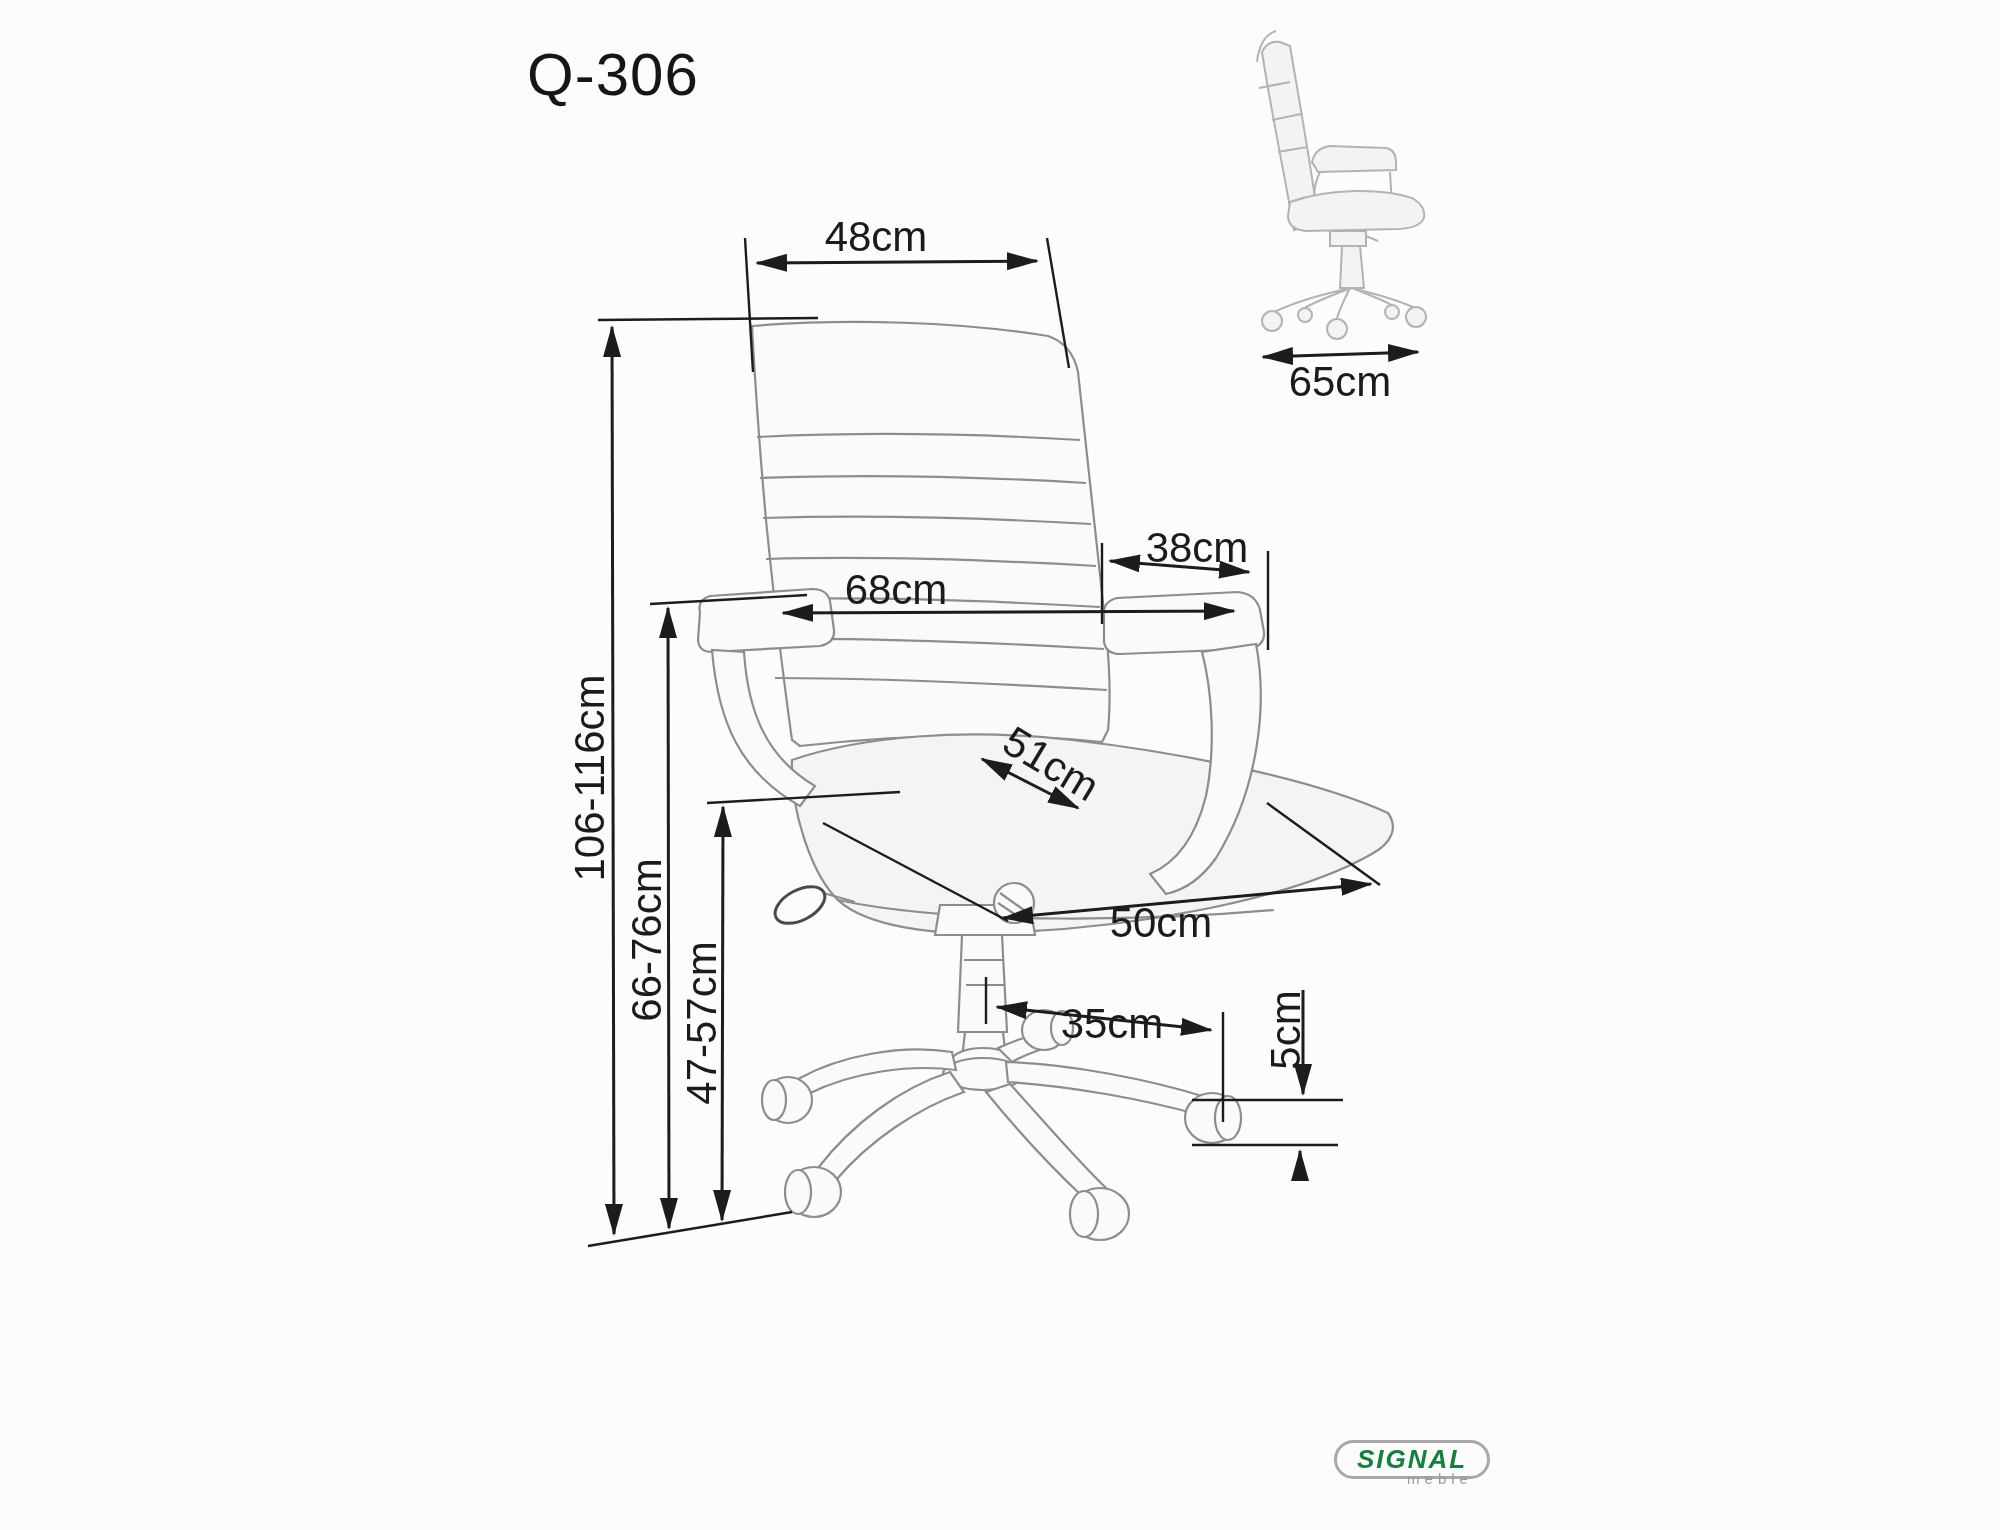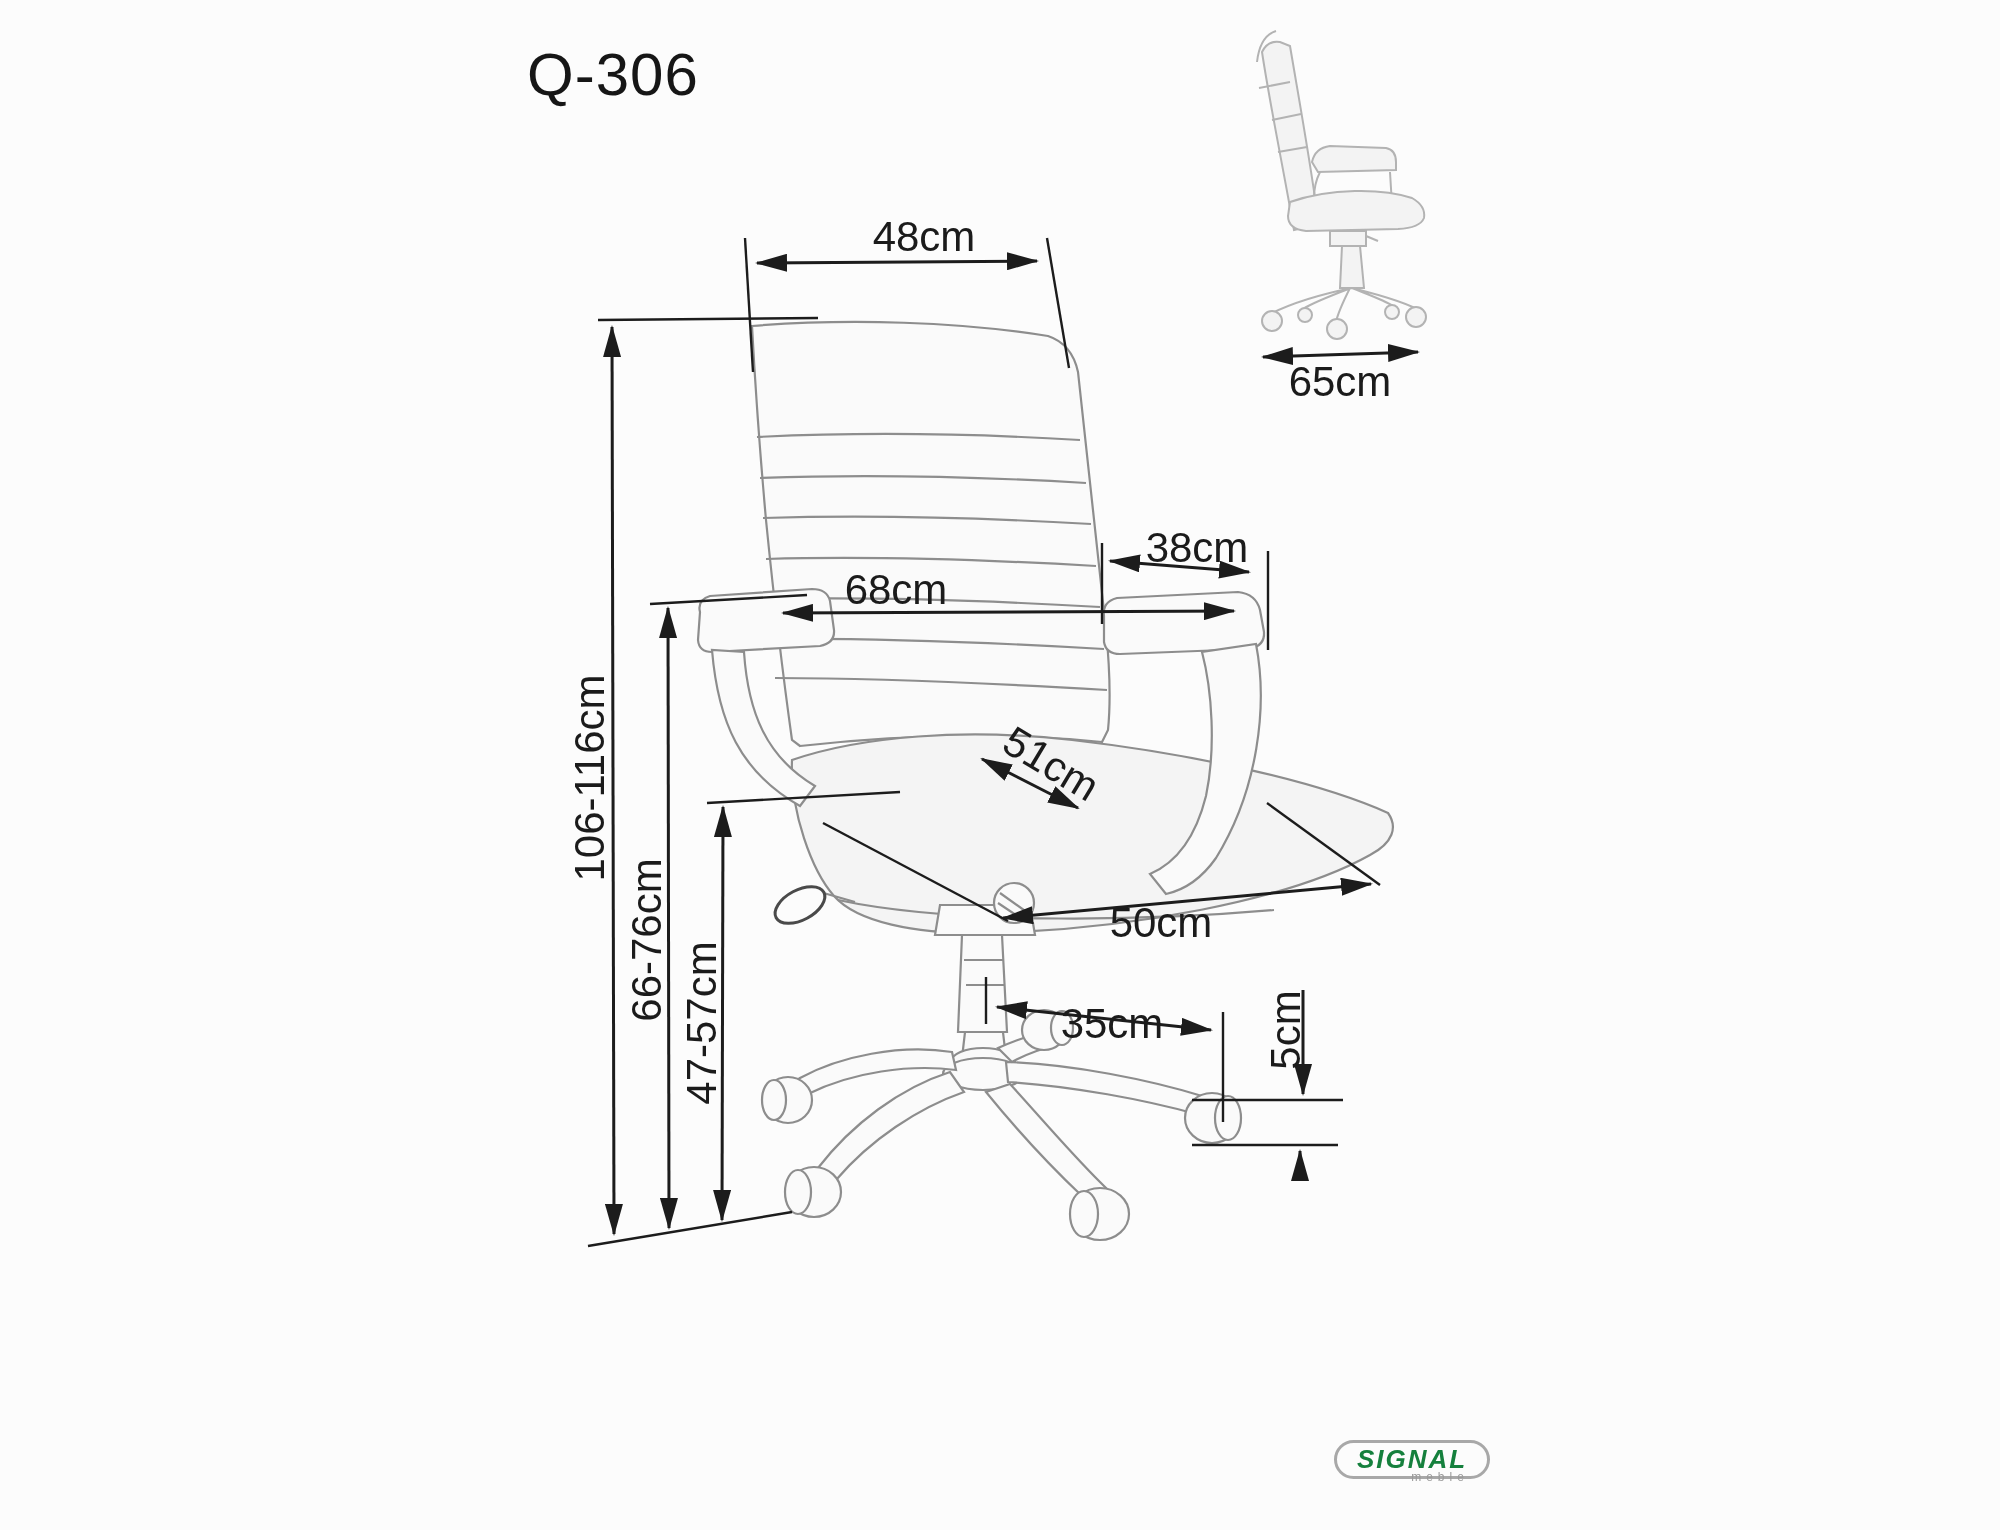--- a/index.html
+++ b/index.html
@@ -19,21 +19,21 @@
     letter-spacing:1px;white-space:nowrap;
   }
   .logo-pill{
     position:absolute;left:1334px;top:1440px;width:150px;height:33px;
     border:3px solid #a8a8a8;border-radius:20px;
     display:flex;align-items:center;justify-content:center;
     font-style:italic;font-weight:bold;font-size:26px;letter-spacing:2px;color:#15803d;
   }
   .logo-sub{
     position:absolute;left:1398px;top:1470px;width:84px;text-align:center;
-    font-size:12px;letter-spacing:5px;color:#9a9a9a;
+    font-size:15px;letter-spacing:5px;color:#9a9a9a;
   }
   
   .dim{stroke:#1c1c1c;stroke-width:3;fill:none;}
   .ext{stroke:#1c1c1c;stroke-width:2.4;fill:none;}
   .sk{stroke:#8d8d8d;stroke-width:2.2;fill:none;}
   .skf{stroke:#8d8d8d;stroke-width:2.2;fill:#fafafa;}
   .skf2{stroke:#8d8d8d;stroke-width:2.2;fill:#f4f4f4;}
   .dark{stroke:#4a4a4a;stroke-width:3;fill:#fcfcfc;}
   .sv{stroke:#b3b3b3;stroke-width:2;fill:none;}
   .svf{stroke:#b3b3b3;stroke-width:2;fill:#f3f3f3;}
@@ -155,21 +155,21 @@
       <line class="dim" x1="668" y1="608" x2="669" y2="1228" marker-start="url(#ah)" marker-end="url(#ah)"></line>
       <line class="dim" x1="723" y1="807" x2="722" y2="1220" marker-start="url(#ah)" marker-end="url(#ah)"></line>
       <line class="dim" x1="1303" y1="990" x2="1303" y2="1094" marker-end="url(#ah)"></line>
       <line class="dim" x1="1300" y1="1177" x2="1300" y2="1151" marker-end="url(#ah)"></line>
       <line class="dim" x1="1263" y1="357" x2="1418" y2="352" marker-start="url(#ah)" marker-end="url(#ah)"></line>
     </g>
   </svg>
 
   <div class="page-title">Q-306</div>
 
-  <div class="dim-label" style="left:924px;top:237px;">48cm</div>
+  <div class="dim-label" style="left:876px;top:237px;">48cm</div>
   <div class="dim-label" style="left:1197px;top:548px;">38cm</div>
   <div class="dim-label" style="left:896px;top:590px;">68cm</div>
   <div class="dim-label rot51" style="left:1051px;top:764px;">51cm</div>
   <div class="dim-label" style="left:1161px;top:923px;">50cm</div>
   <div class="dim-label" style="left:1112px;top:1024px;">35cm</div>
   <div class="dim-label rot" style="left:1286px;top:1030px;">5cm</div>
   <div class="dim-label rot" style="left:590px;top:778px;">106-116cm</div>
   <div class="dim-label rot" style="left:647px;top:940px;">66-76cm</div>
   <div class="dim-label rot" style="left:702px;top:1023px;">47-57cm</div>
   <div class="dim-label" style="left:1340px;top:382px;text-align:right;">65cm</div>

